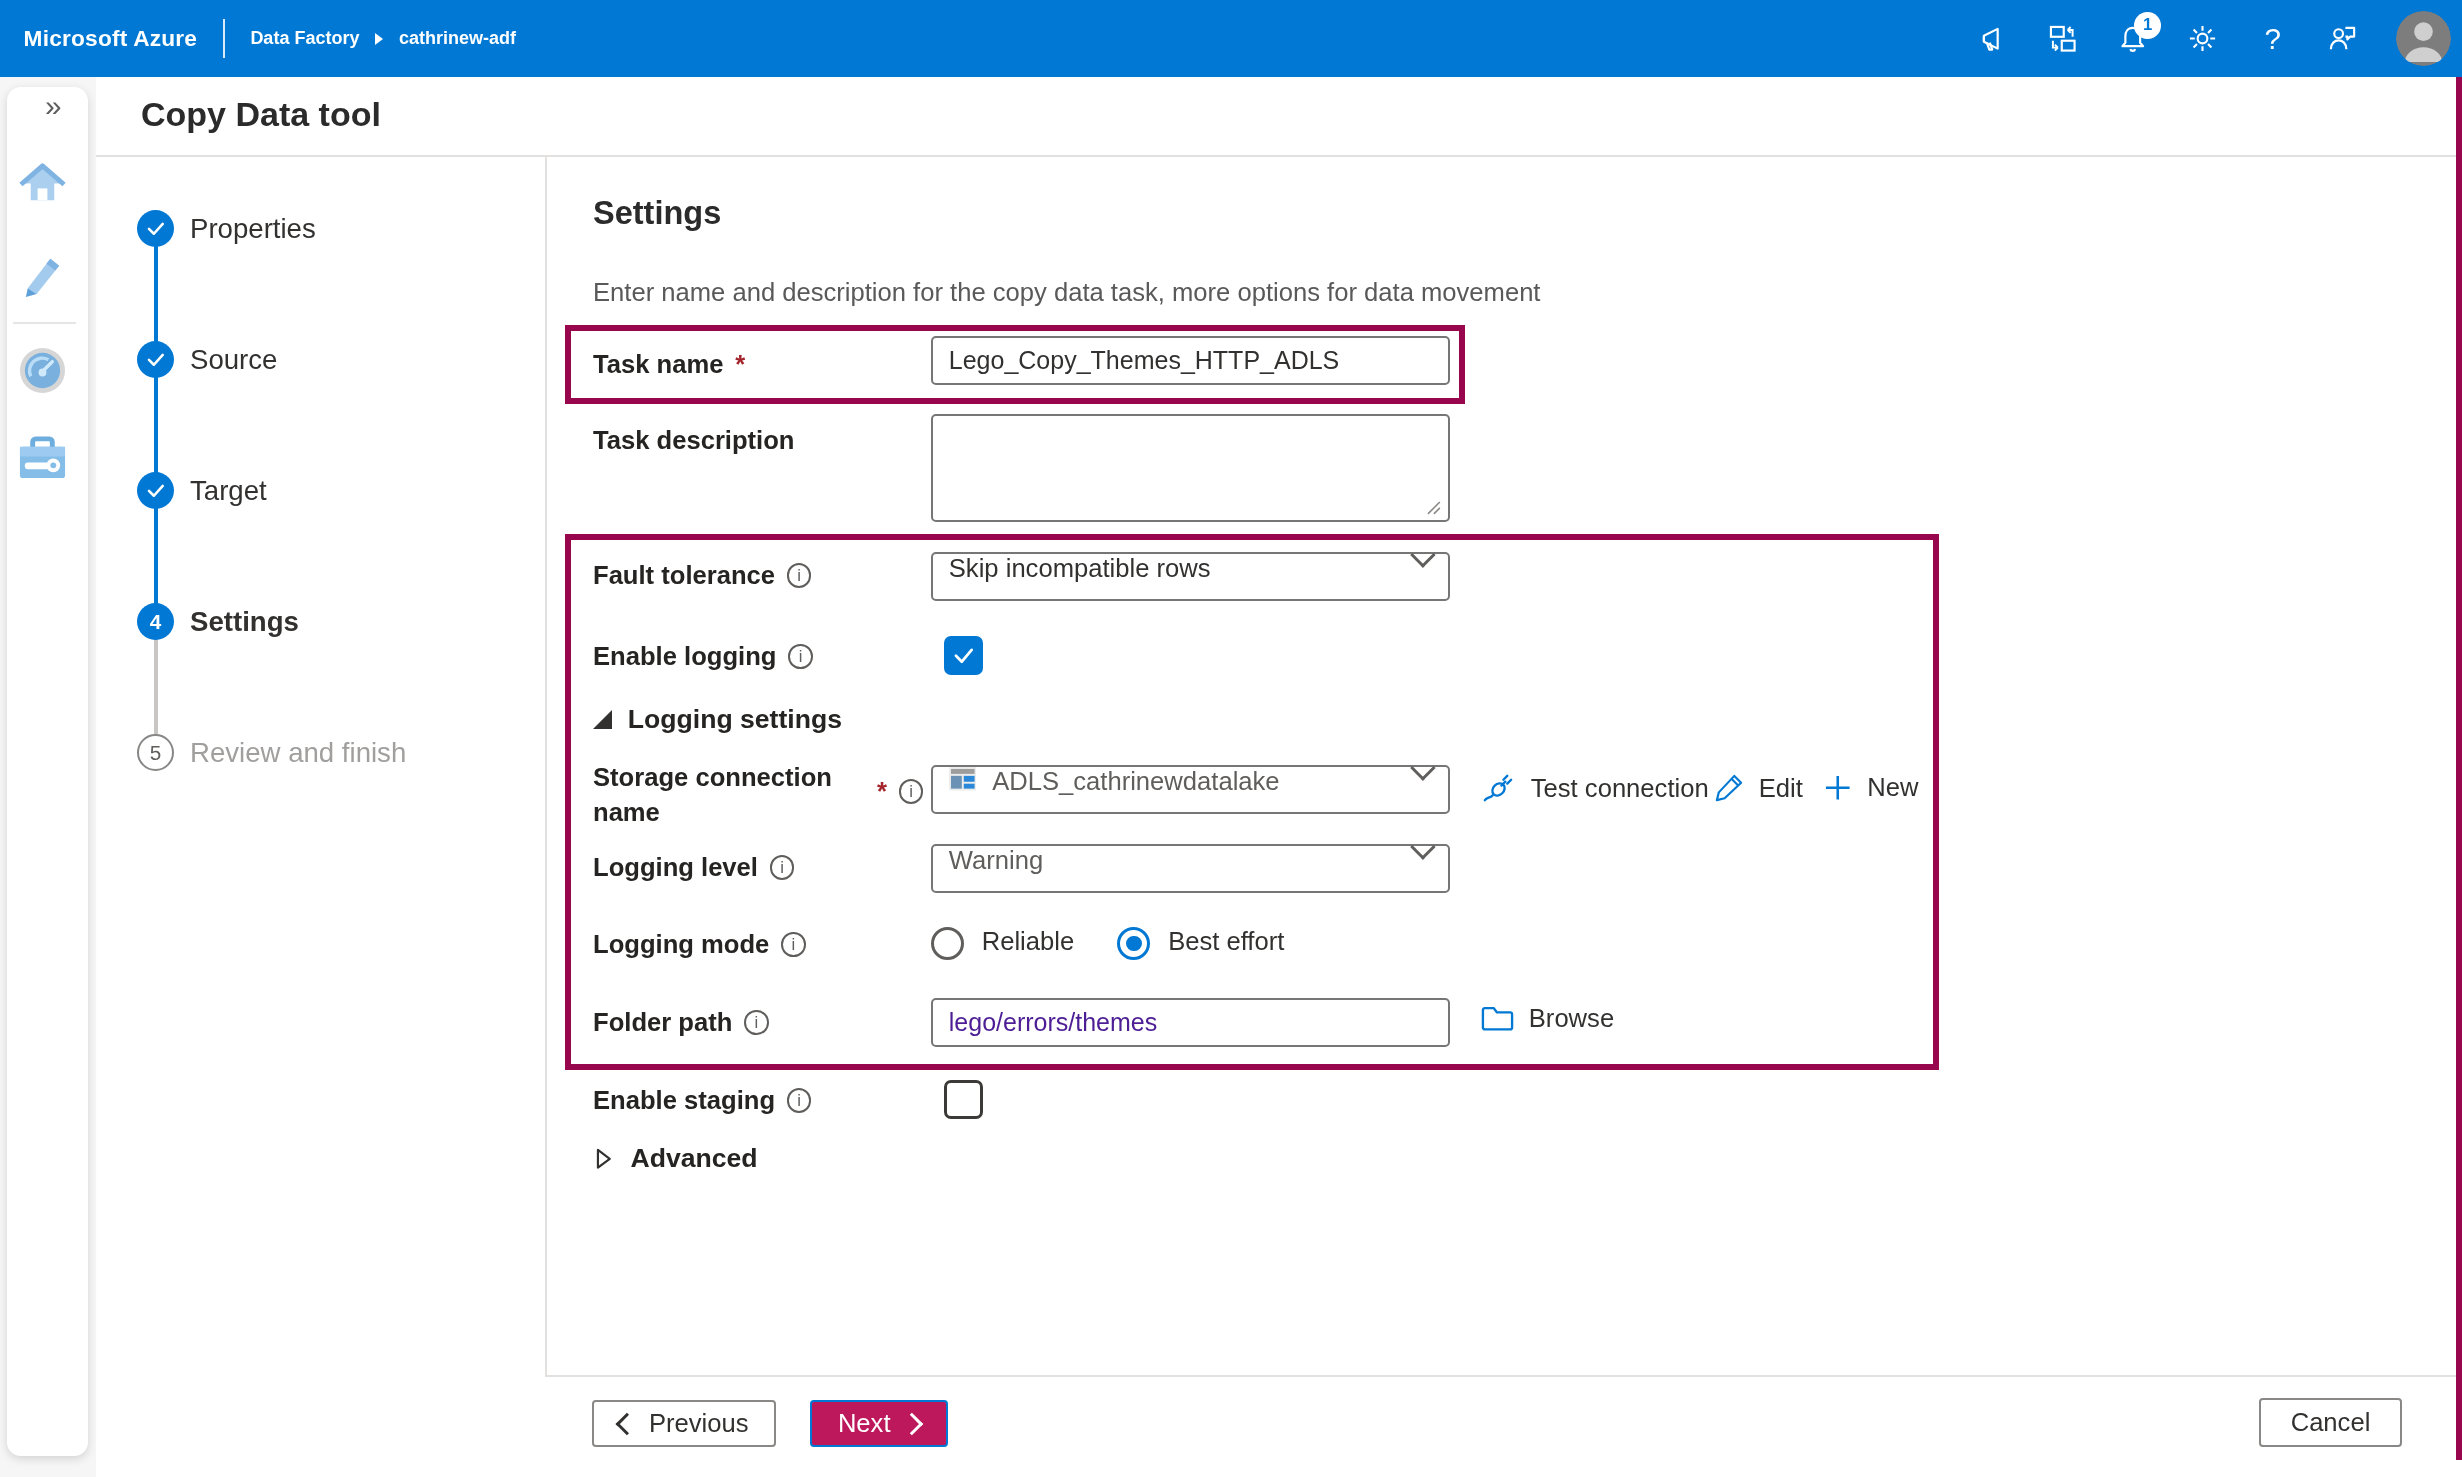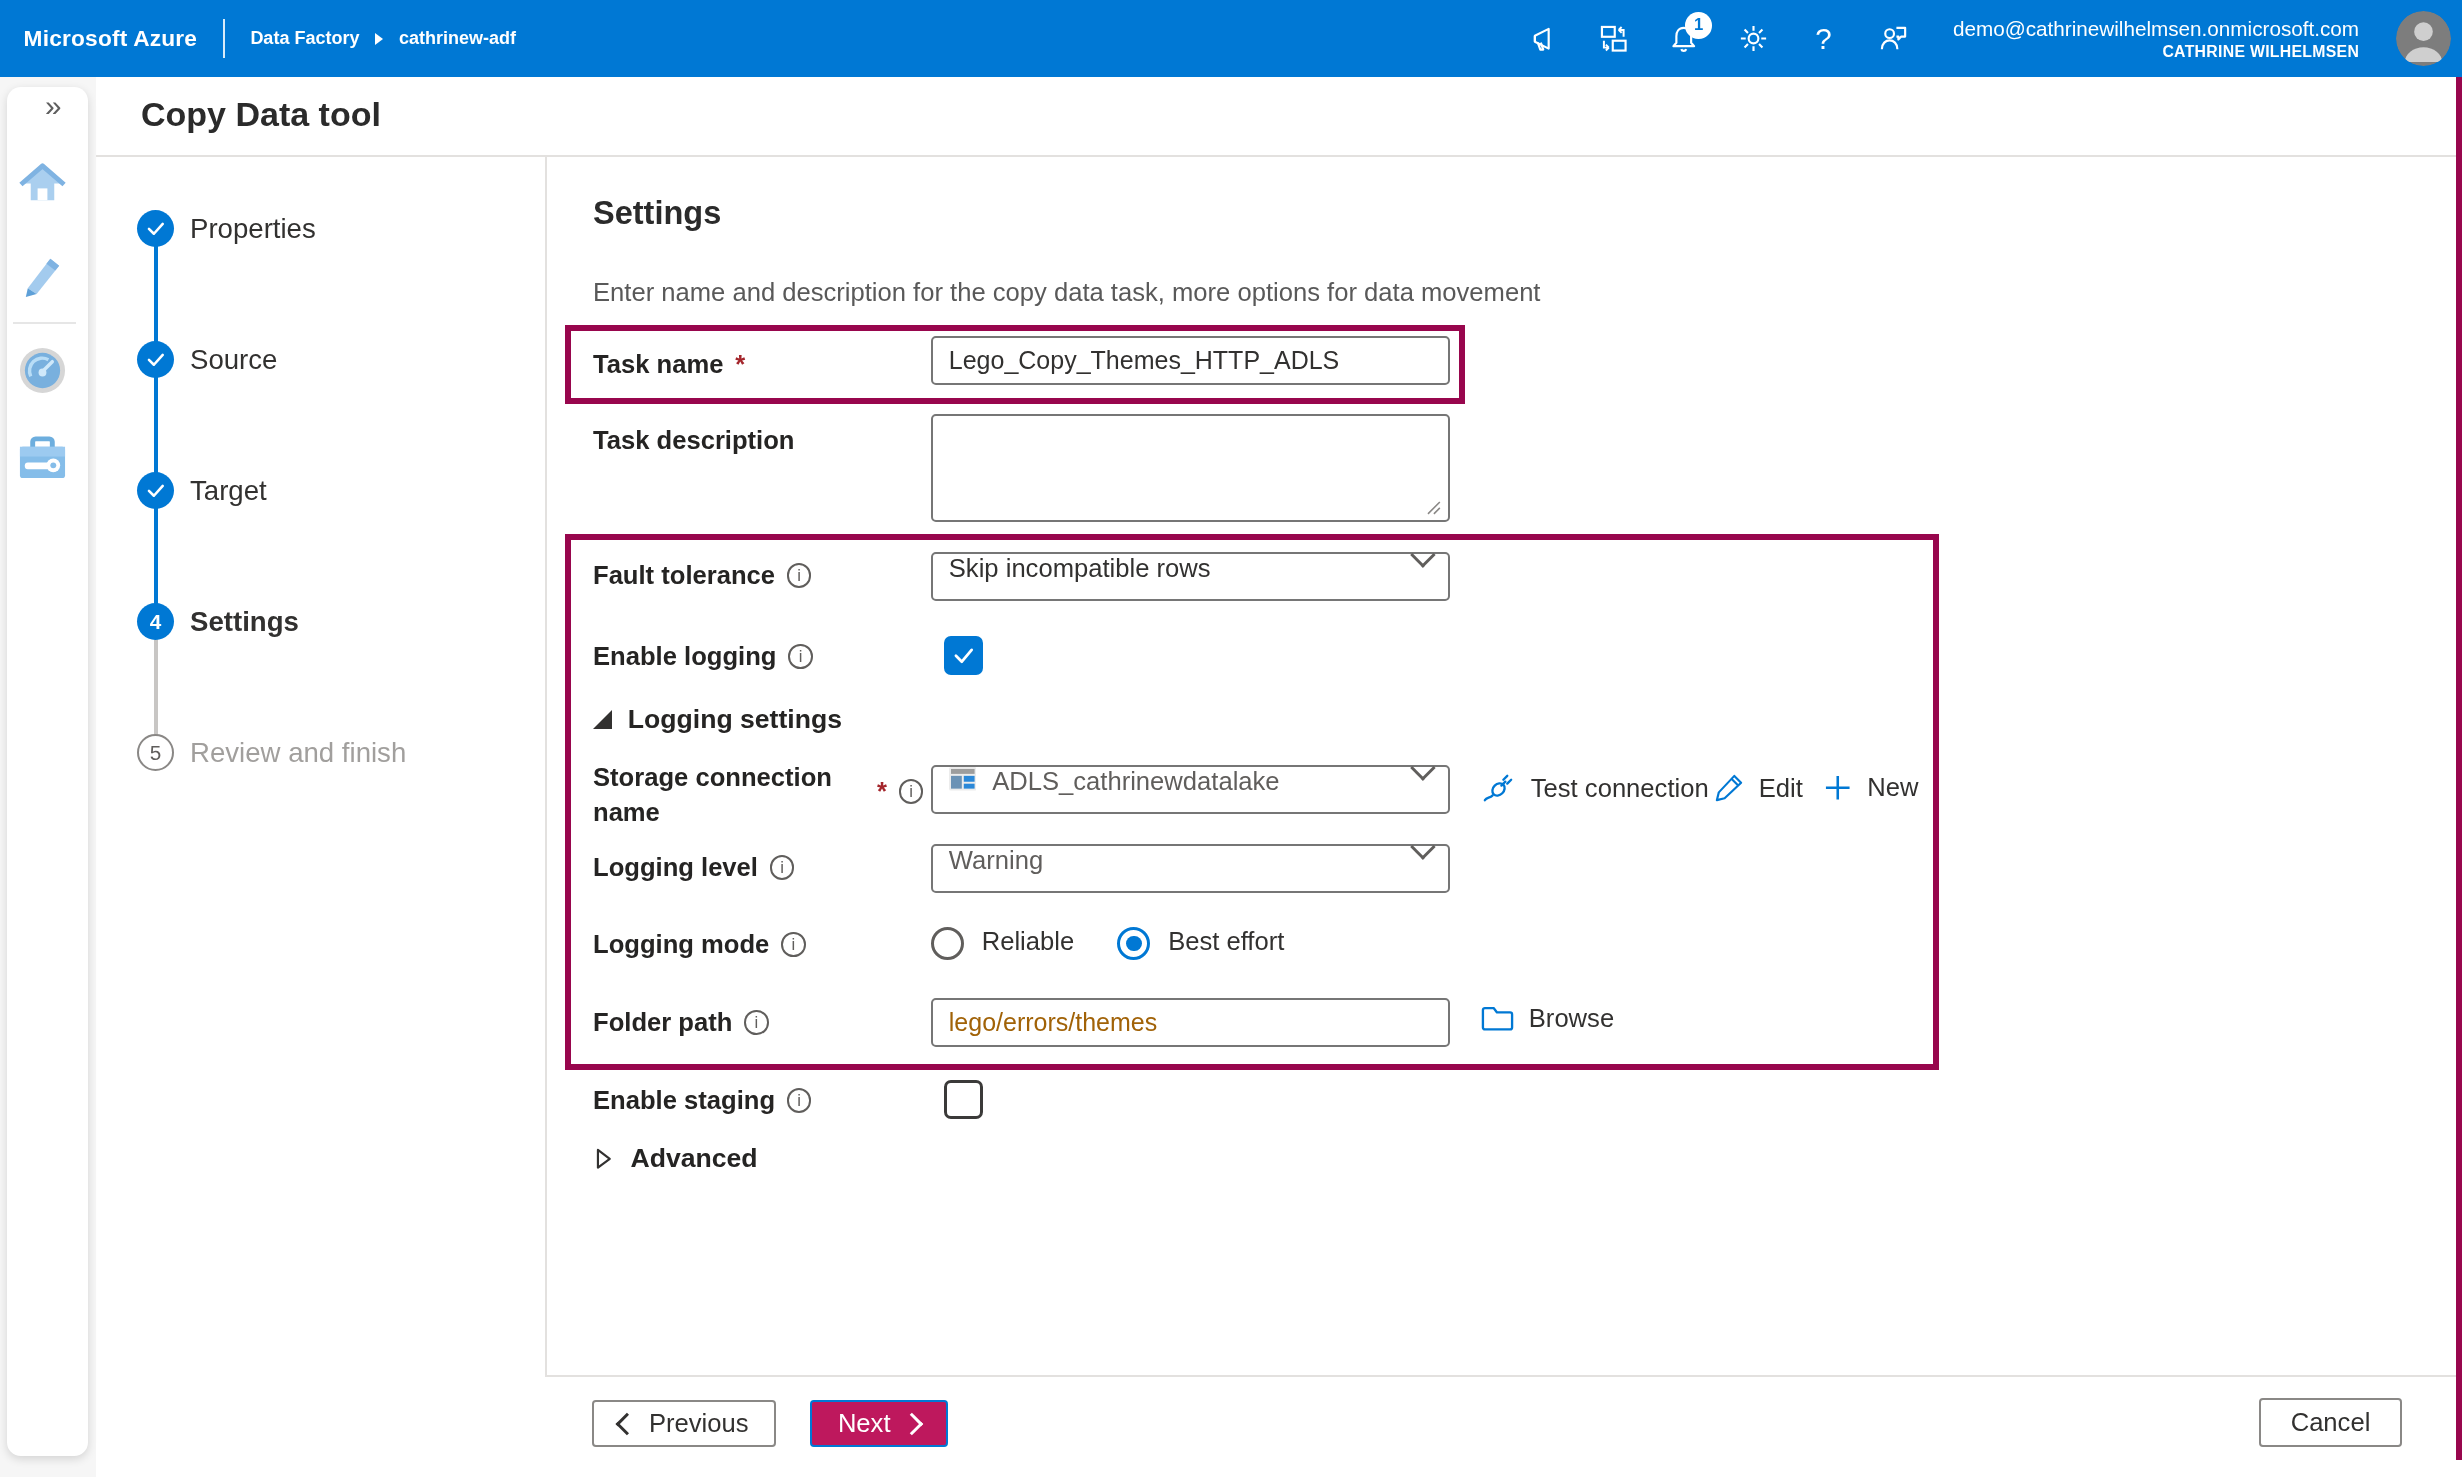--- a/index.html
+++ b/index.html
@@ -59,21 +59,21 @@
   .right-strip{position:absolute;left:2456px;top:77px;width:6.9px;height:1383px;background:#98064d;}
   .row-label{position:absolute;left:593px;font-size:25.6px;font-weight:600;color:#252423;
     display:flex;align-items:center;gap:11.8px;white-space:nowrap;}
   .req{color:#a4262c;font-weight:600;font-size:25.6px;}
   .info{width:24.6px;height:24.6px;border:2px solid #605e5c;border-radius:50%;color:#605e5c;
     font-size:16.7px;display:flex;align-items:center;justify-content:center;box-sizing:border-box;
     font-weight:400;flex:0 0 auto;cursor:default;}
   .textbox,.dropdown,.textarea{position:absolute;left:931px;width:519px;box-sizing:border-box;
     border:2px solid #767676;border-radius:4.9px;background:#fff;font-family:"Liberation Sans",sans-serif;}
   .textbox{height:49px;font-size:25px;padding:0 15.8px;color:#323130;outline:none;}
-  .textbox.gray{color:#a16207;}
+  .textbox.gray{color:#4c1d95;}
   .textarea{height:108px;resize:none;}
   .resize-grip{position:absolute;left:1426px;top:500px;}
   .dropdown{height:49px;display:flex;align-items:flex-start;padding:0 15.8px;font-size:25.6px;color:#323130;cursor:pointer;}
   .dropdown.gray{color:#605e5c;}
   .chev{margin-left:auto;width:14.8px;height:14.8px;border-right:3px solid #605e5c;border-bottom:3px solid #605e5c;
     transform:rotate(45deg);margin-top:-7.9px;flex:0 0 auto;}
   .cb{position:absolute;left:944px;width:39px;height:39px;border-radius:6.9px;box-sizing:border-box;cursor:pointer;}
   .cb.checked{background:#0078d4;display:flex;align-items:center;justify-content:center;}
   .cb.unchecked{background:#fff;border:3px solid #3b3a39;}
   .tri-expanded{width:0;height:0;border-left:19.7px solid transparent;border-bottom:19.7px solid #323130;}
@@ -139,24 +139,20 @@
     <span class="tb-icon">
       <span class="tb-glyph">?</span>
     </span>
     <span class="tb-icon">
       <svg width="33" height="33" viewBox="0 0 34 34" fill="none" stroke="#fff" stroke-width="2.2" stroke-linejoin="round">
         <circle cx="13" cy="12" r="4.5"></circle>
           <path d="M5 28 c0-6 4-9 8-9 s8 3 8 9"></path>
         <path d="M20 6 h9 v9 h-4 l-3 3 v-3 h-2"></path>
       </svg>
     </span>
-    <div class="user">
-      <div class="email">demo@cathrinewilhelmsen.onmicrosoft.com</div>
-      <div class="uname">CATHRINE WILHELMSEN</div>
-    </div>
     <span class="avatar">
       <svg width="55" height="55" viewBox="0 0 56 56">
         <circle cx="28" cy="28" r="28" fill="#7d7d7d"></circle>
         <circle cx="28" cy="21" r="9.5" fill="#cfcfcf"></circle>
         <path d="M9 52 a19 15 0 0 1 38 0 Z" fill="#cfcfcf"></path>
       </svg>
     </span>
   </div>
 </div>
 

